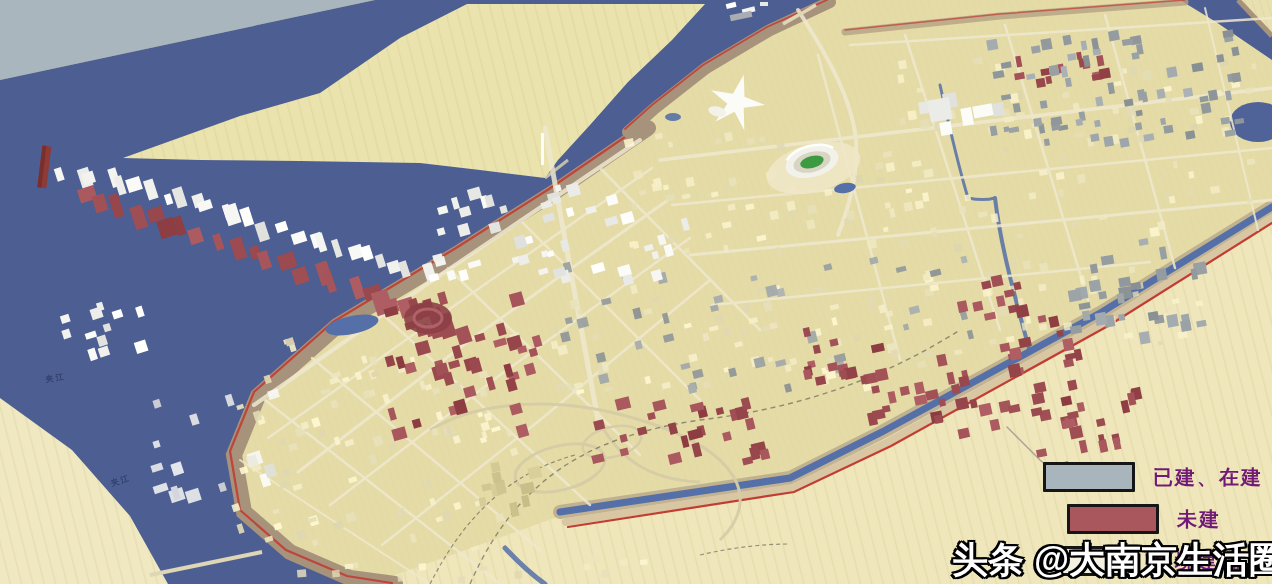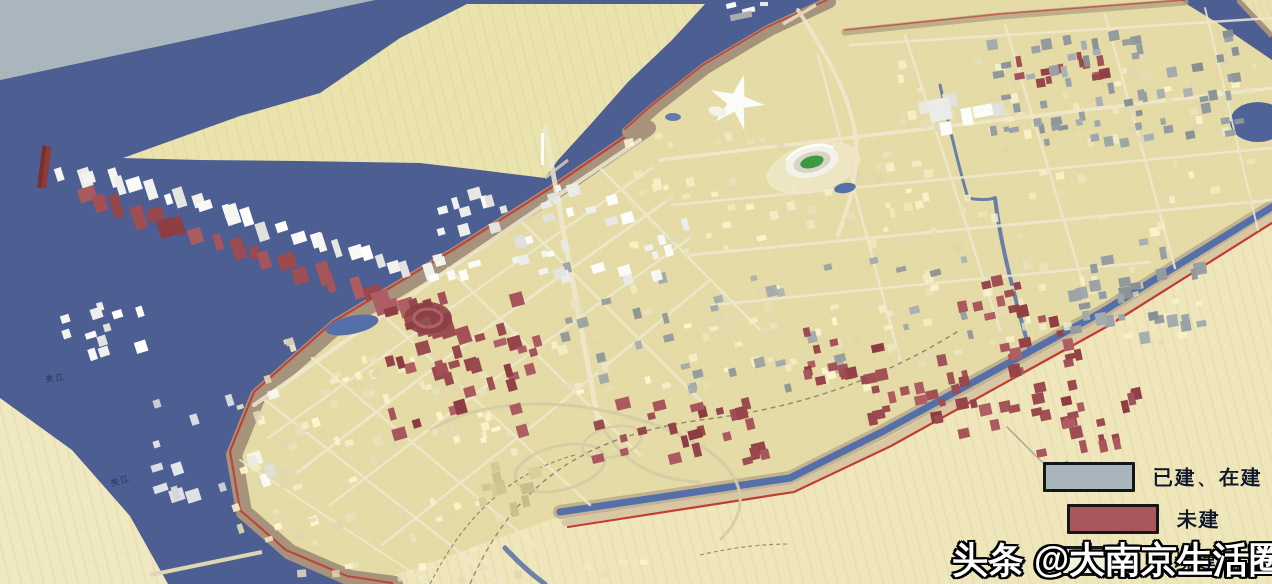--- a/index.html
+++ b/index.html
@@ -13,21 +13,21 @@
   .legend{position:absolute;left:1043px;top:458px;width:229px;height:126px;}
   .legend-row{position:absolute;left:0;display:flex;align-items:center;}
   .legend-row.r0{top:4px;}
   .legend-row.r1{top:46px;padding-left:24px;}
   .legend-row.r2{top:88px;}
   .legend-swatch{
     width:86px;height:24px;border:3px solid #161616;border-radius:1px;
     background:#ccc;flex:0 0 auto;
   }
   .legend-label{
-    margin-left:18px;font-size:20px;font-weight:700;color:#0f172a;
+    margin-left:18px;font-size:20px;font-weight:700;color:#701a75;
     letter-spacing:2px;white-space:nowrap;
   }
   
   .watermark{
     position:absolute;left:952px;top:536px;z-index:30;
     font-size:36px;font-weight:900;color:#ffffff;white-space:nowrap;
     letter-spacing:0px;
     text-shadow:
       -2px -2px 0 #000, 2px -2px 0 #000, -2px 2px 0 #000, 2px 2px 0 #000,
       -2px 0 0 #000, 2px 0 0 #000, 0 -2px 0 #000, 0 2px 0 #000,

